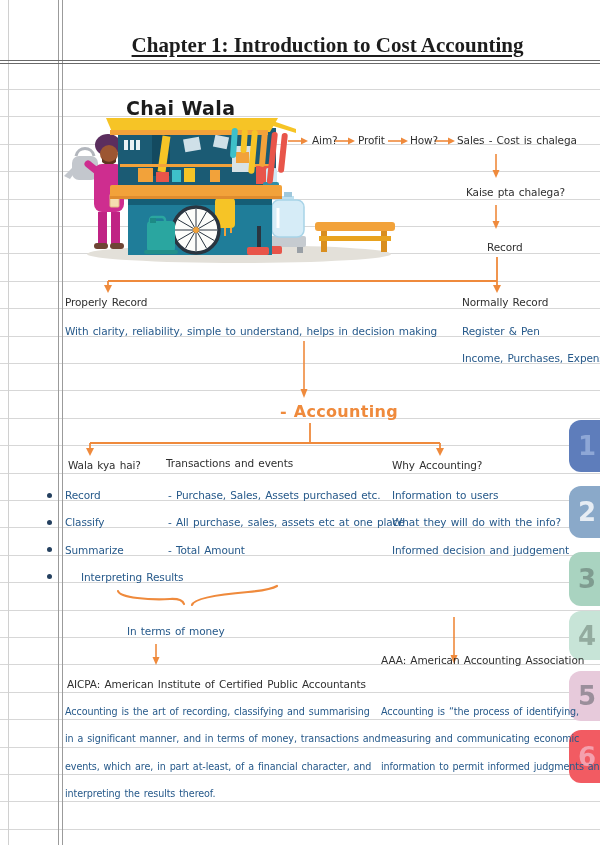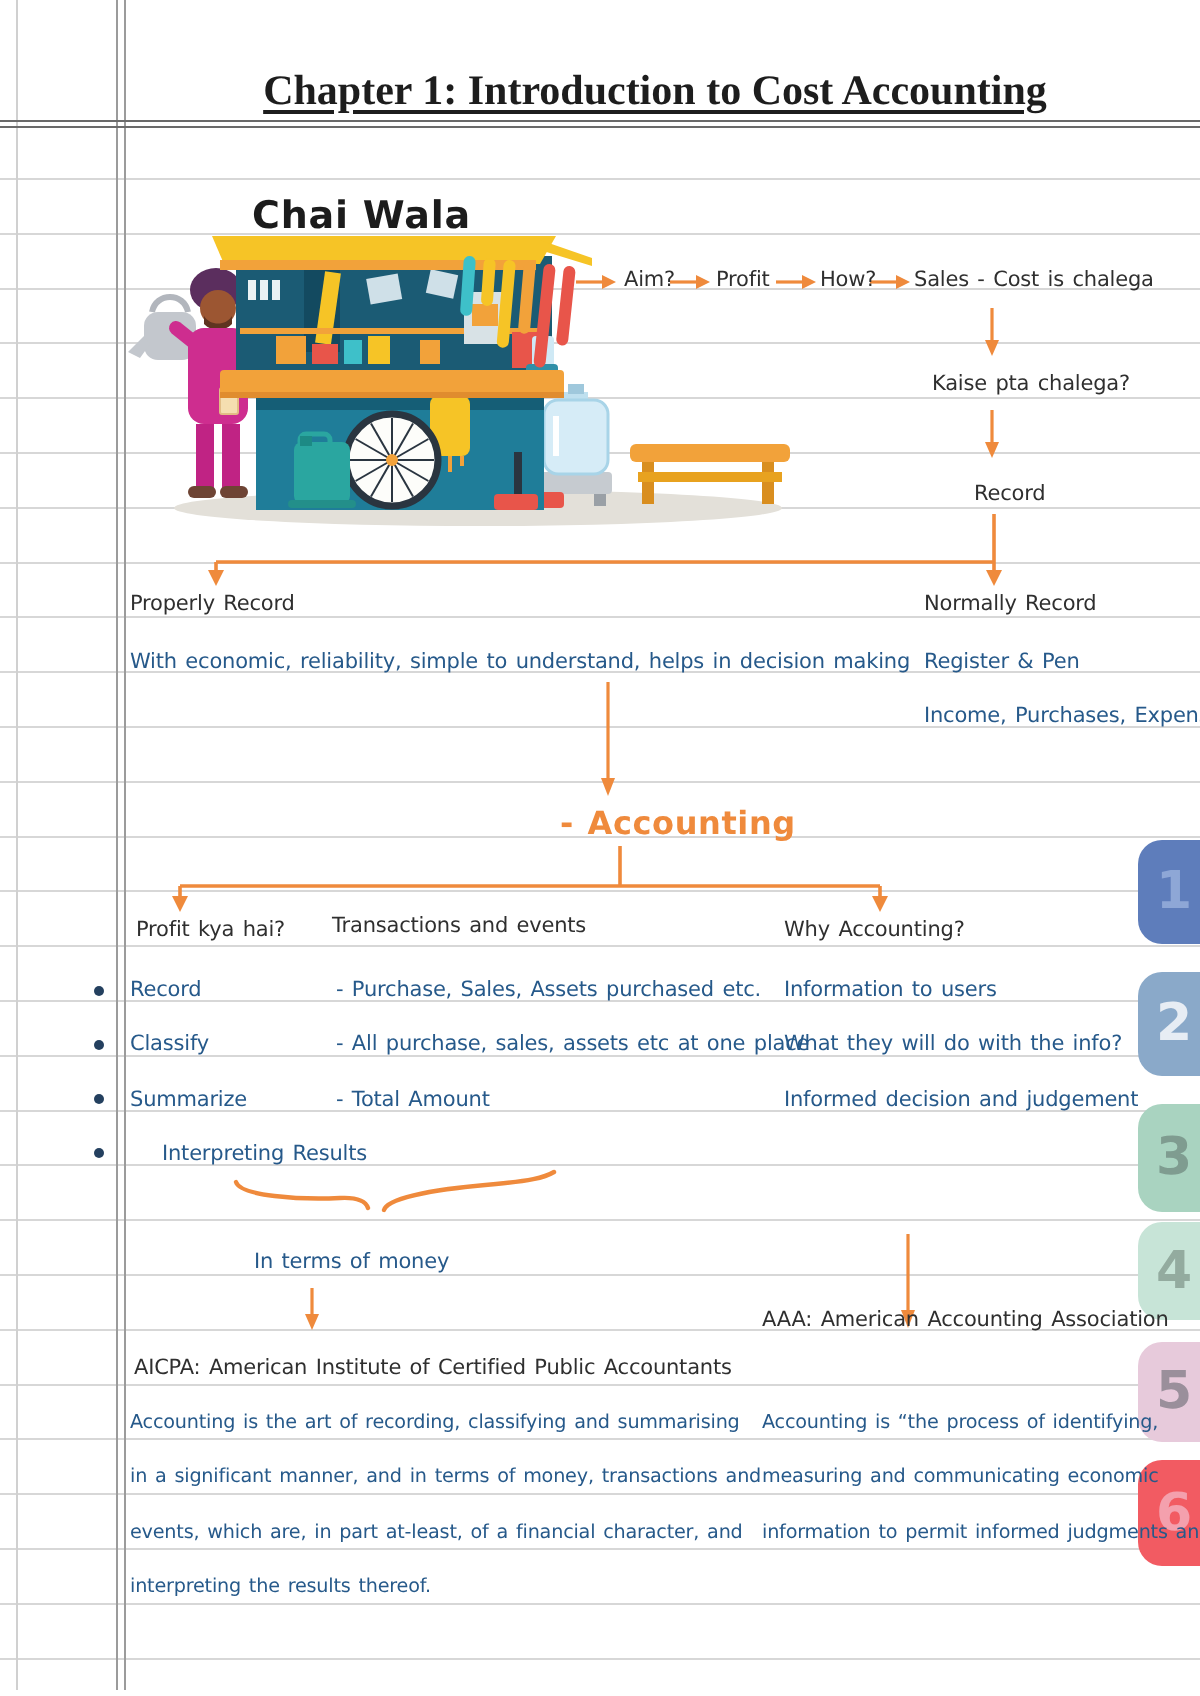--- a/index.html
+++ b/index.html
@@ -197,21 +197,21 @@
       <line x1="395" y1="3" x2="395" y2="27"></line>
       <line x1="6" y1="27" x2="395" y2="27"></line>
       <line x1="6" y1="27" x2="6" y2="32"></line>
       <line x1="395" y1="27" x2="395" y2="32"></line>
     </g>
     <polygon points="2,31 10,31 6,39" fill="currentColor"></polygon>
     <polygon points="391,31 399,31 395,39" fill="currentColor"></polygon>
   </svg>
 
   <span class="hw txt" style="left:65px;top:296px">Properly Record</span>
-  <span class="hw blue txt" style="left:65px;top:325px">With economic, reliability, simple to understand, helps in decision making</span>
+  <span class="hw blue txt" style="left:65px;top:325px">With clarity, reliability, simple to understand, helps in decision making</span>
   <span class="hw txt" style="left:462px;top:296px">Normally Record</span>
   <span class="hw blue txt" style="left:462px;top:325px">Register &amp; Pen</span>
   <span class="hw blue txt" style="left:462px;top:352px">Income, Purchases, Expenses</span>
 
   <svg class="arr" style="left:299px;top:341px" width="12" height="57">
     <line x1="5" y1="0" x2="5" y2="49" stroke="currentColor" stroke-width="1.6"></line>
       <polygon points="1.5,48 8.5,48 5,57" fill="currentColor"></polygon>
     </svg>
 
   <span class="hw orangetxt acc-head txt" style="left:280px;top:402px">- Accounting</span>
@@ -220,21 +220,21 @@
     <g stroke="currentColor" stroke-width="1.8" fill="none">
       <line x1="226" y1="0" x2="226" y2="20"></line>
       <line x1="6" y1="20" x2="356" y2="20"></line>
       <line x1="6" y1="20" x2="6" y2="26"></line>
       <line x1="356" y1="20" x2="356" y2="26"></line>
     </g>
     <polygon points="2,25 10,25 6,33" fill="currentColor"></polygon>
     <polygon points="352,25 360,25 356,33" fill="currentColor"></polygon>
   </svg>
 
-  <span class="hw txt" style="left:68px;top:459px">Profit kya hai?</span>
+  <span class="hw txt" style="left:68px;top:459px">Wala kya hai?</span>
   <span class="hw txt" style="left:166px;top:457px">Transactions and events</span>
   <span class="hw txt" style="left:392px;top:459px">Why Accounting?</span>
 
   <span class="dot" style="top:493px"></span>
   <span class="dot" style="top:520px"></span>
   <span class="dot" style="top:547px"></span>
   <span class="dot" style="top:574px"></span>
 
   <span class="hw blue txt" style="left:65px;top:489px">Record</span>
   <span class="hw blue txt" style="left:65px;top:516px">Classify</span>

